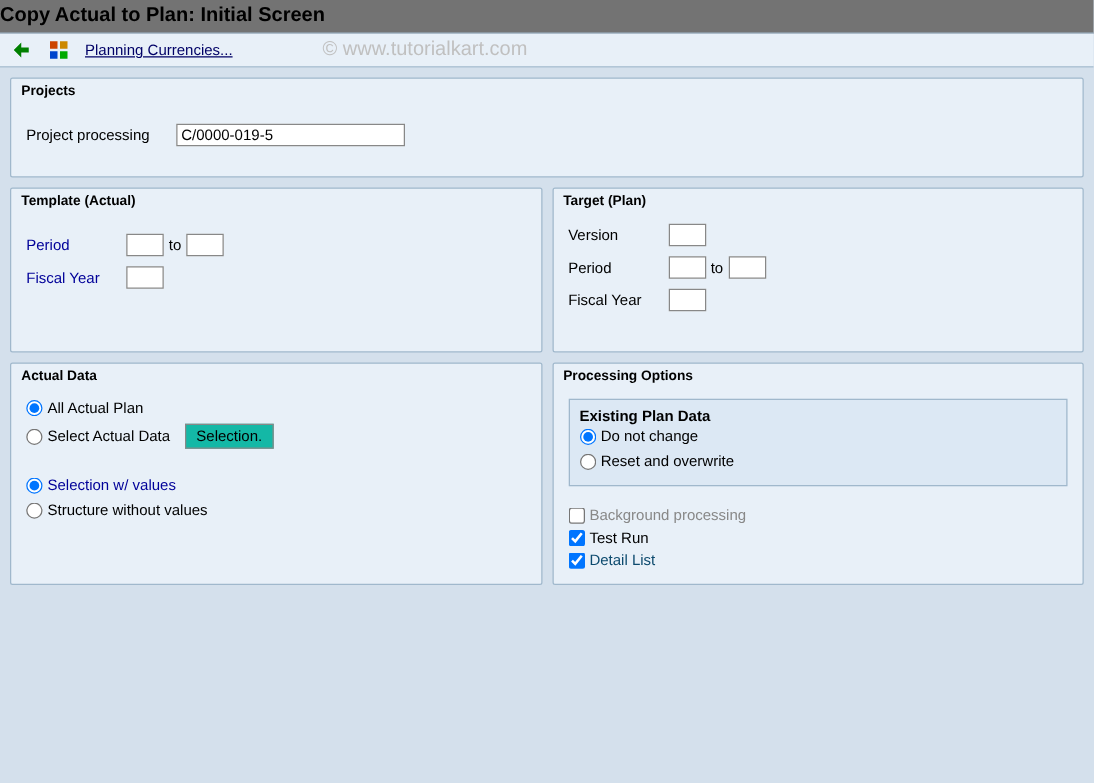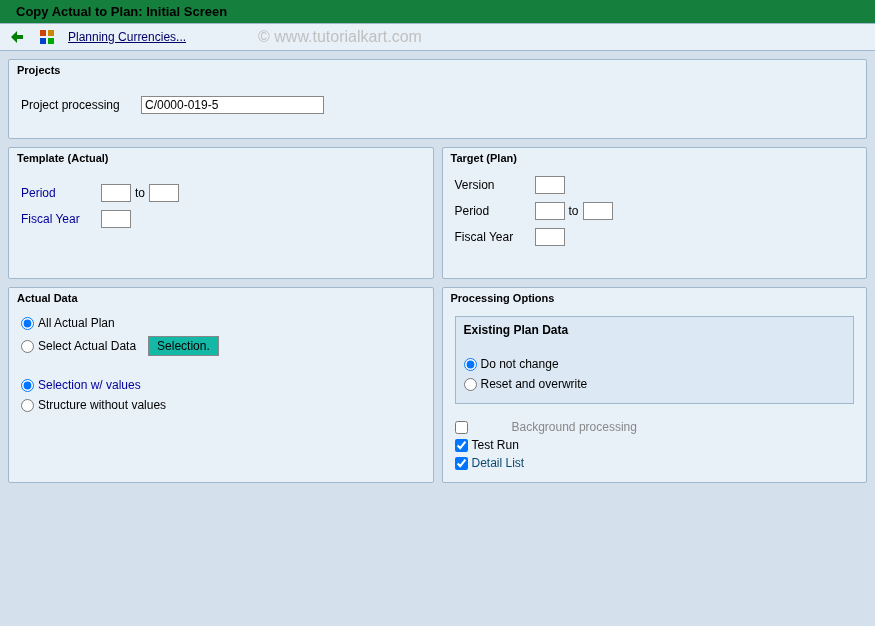--- a/index.html
+++ b/index.html
@@ -4,24 +4,24 @@
   <style>
     * { box-sizing: border-box; margin: 0; padding: 0; }
     body {
       font-family: Arial, sans-serif;
       font-size: 12px;
       background: #d4e0ec;
       width: 875px;
       min-height: 626px;
     }
     .title-bar {
-      background: #15803d;
+      background: #737373;
       border-bottom: 1px solid #a0b8cc;
-      padding: 4px 16px;
-      font-size: 13px;
+      padding: 4px 0;
+      font-size: 16px;
       font-weight: bold;
       color: #000;
     }
     .toolbar {
       background: #e8f0f8;
       border-bottom: 1px solid #a0b8cc;
       padding: 4px 8px;
       display: flex;
       align-items: center;
       gap: 12px;
@@ -98,21 +98,21 @@
     }
     .inner-section {
       border: 1px solid #a0b8cc;
       padding: 6px 8px;
       margin-bottom: 8px;
       background: #dce8f4;
     }
     .inner-section-title {
       font-size: 12px;
       font-weight: bold;
-      margin-bottom: 20px;
+      margin-bottom: 2px;
     }
     .radio-row {
       display: flex;
       align-items: center;
       margin-bottom: 6px;
       gap: 4px;
     }
     .radio-row label {
       font-size: 12px;
       color: #000;
@@ -272,21 +272,21 @@
             <label for="doNotChange">Do not change</label>
           </div>
           <div class="radio-row">
             <input type="radio" name="planData" id="resetOverwrite" style="">
             <label for="resetOverwrite">Reset and overwrite</label>
           </div>
         </div>
         <div class="spacer"></div>
         <div class="checkbox-row">
           <input type="checkbox" id="bgProcessing" style="">
-          <label for="bgProcessing" style="color:#888;margin-left:40px;">Background processing</label>
+          <label for="bgProcessing" style="color:#888;">Background processing</label>
         </div>
         <div class="checkbox-row">
           <input type="checkbox" id="testRun" checked="" style="">
           <label for="testRun" class="active" style="color:#000;">Test Run</label>
         </div>
         <div class="checkbox-row">
           <input type="checkbox" id="detailList" checked="" style="">
           <label for="detailList" class="active" style="color:#0c4a6e;">Detail List</label>
         </div>
       </div>

